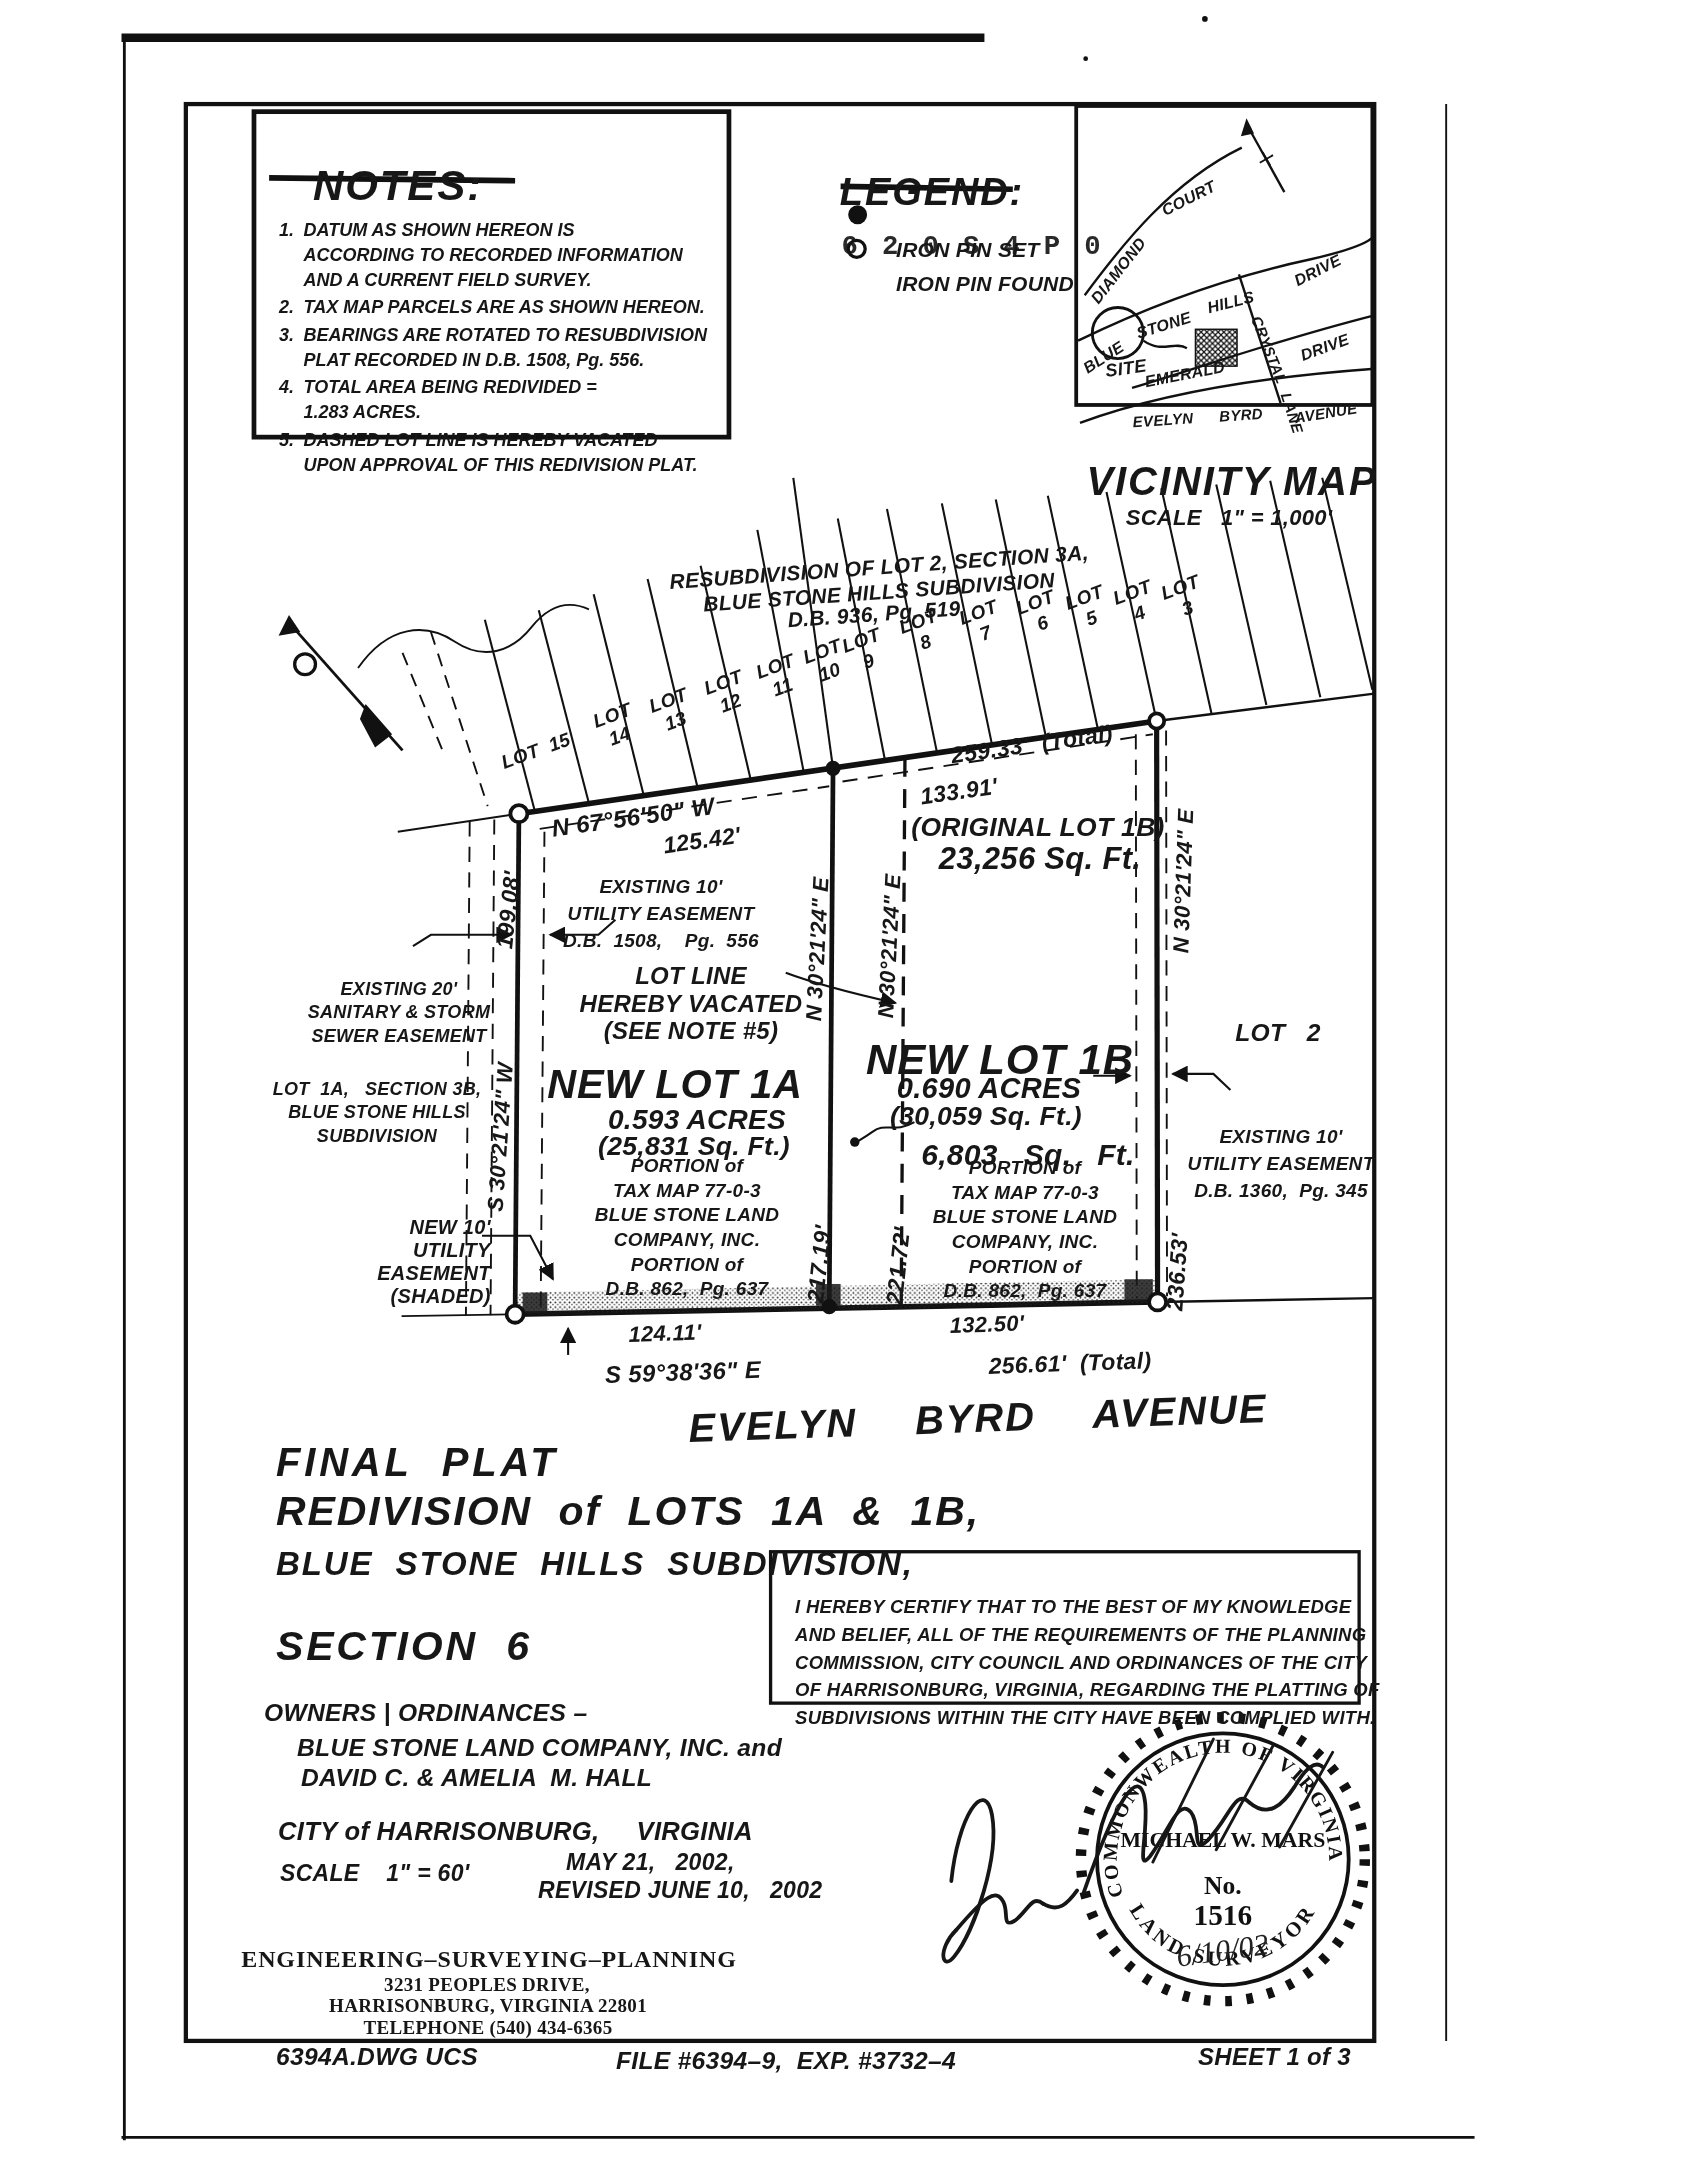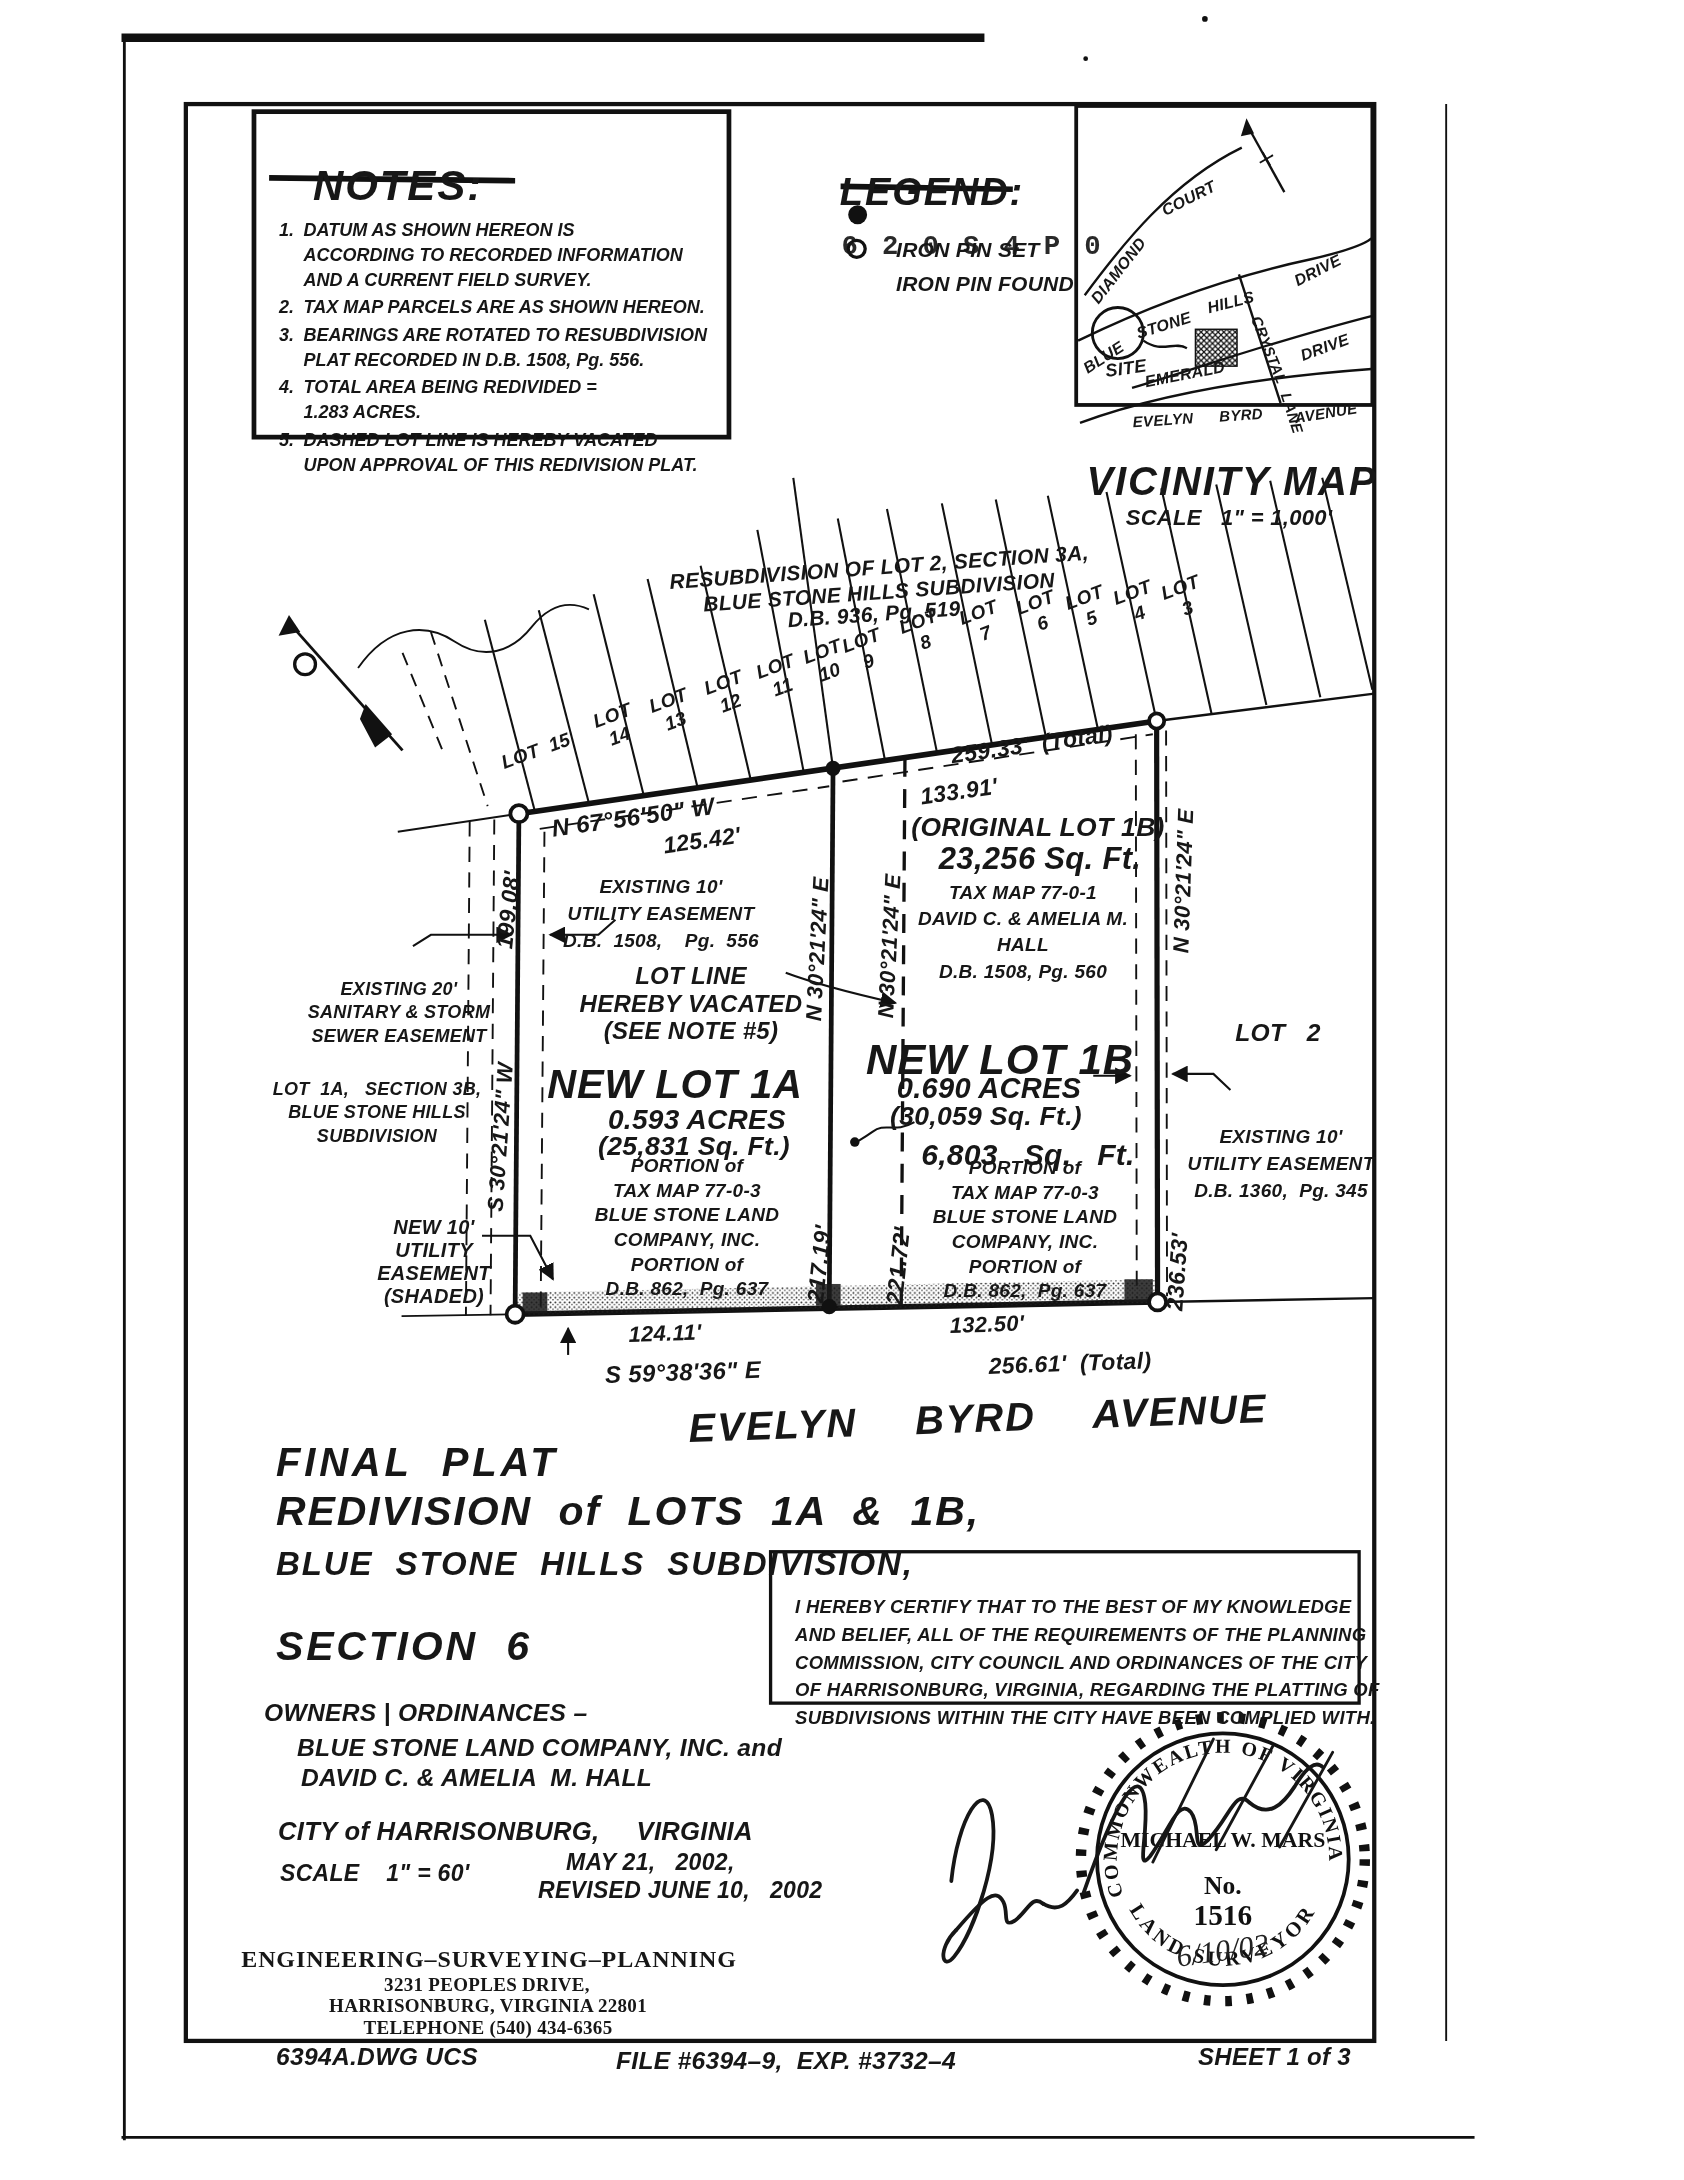--- a/index.html
+++ b/index.html
@@ -294,41 +294,37 @@
 D.B.  1508,    Pg.  556</span>
   <span class="lbl tight" style="left:683px;top:967px;font-size:24px;">LOT LINE
 HEREBY VACATED
 (SEE NOTE #5)</span>
   <span class="lbl" style="left:391px;top:977px;font-size:18px;">EXISTING 20'
 SANITARY &amp; STORM
 SEWER EASEMENT</span>
   <span class="lbl" style="left:369px;top:1077px;font-size:18px;">LOT  1A,   SECTION 3B,
 BLUE STONE HILLS
 SUBDIVISION</span>
-  <span class="lbl tight" style="left:426px;top:1226px;font-size:20px;">NEW 10'
+  <span class="lbl tight" style="left:426px;top:1226px;font-size:20px;text-align:right;">NEW 10'
 UTILITY
 EASEMENT
 (SHADED)</span>
 
   <span class="lbl" style="left:667px;top:1048px;font-size:40px;letter-spacing:0.9px;">NEW LOT 1A</span>
   <span class="lbl" style="left:689px;top:1084px;font-size:28px;">0.593 ACRES</span>
   <span class="lbl" style="left:686px;top:1110px;font-size:26.5px;">(25,831 Sq. Ft.)</span>
   <span class="lbl" style="left:679px;top:1192px;font-size:19px;line-height:1.3;">PORTION of
 TAX MAP 77-0-3
 BLUE STONE LAND
 COMPANY, INC.
 PORTION of
 D.B. 862,  Pg. 637</span>
 
   <span class="lbl" style="left:1030px;top:791px;font-size:26.5px;">(ORIGINAL LOT 1B)</span>
   <span class="lbl" style="left:1032px;top:823px;font-size:31px;">23,256 Sq. Ft.</span>
-  <span class="lbl" style="left:1015px;top:896px;font-size:19px;line-height:1.38;">TAX MAP 77-0-1
-DAVID C. &amp; AMELIA M.
-HALL
-D.B. 1508, Pg. 560</span>
 
   <span class="lbl" style="left:992px;top:1024px;font-size:42px;letter-spacing:0.9px;">NEW LOT 1B</span>
   <span class="lbl" style="left:981px;top:1053px;font-size:29px;">0.690 ACRES</span>
   <span class="lbl" style="left:978px;top:1080px;font-size:26.5px;">(30,059 Sq. Ft.)</span>
   <span class="lbl" style="left:1020px;top:1118px;font-size:30px;">6,803   Sq.   Ft.</span>
   <span class="lbl" style="left:1017px;top:1194px;font-size:19px;line-height:1.3;">PORTION of
 TAX MAP 77-0-3
 BLUE STONE LAND
 COMPANY, INC.
 PORTION of

